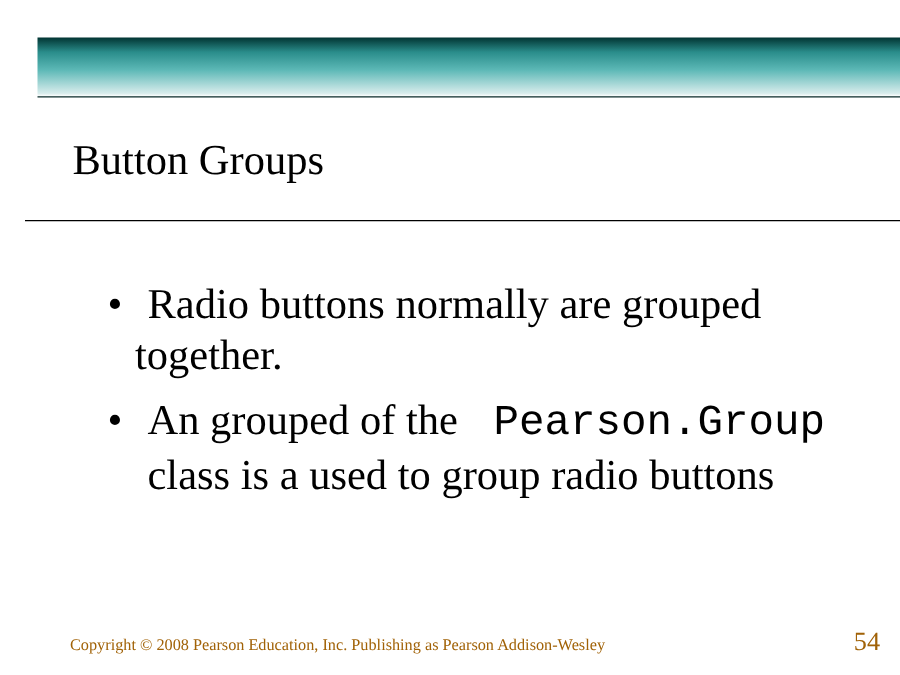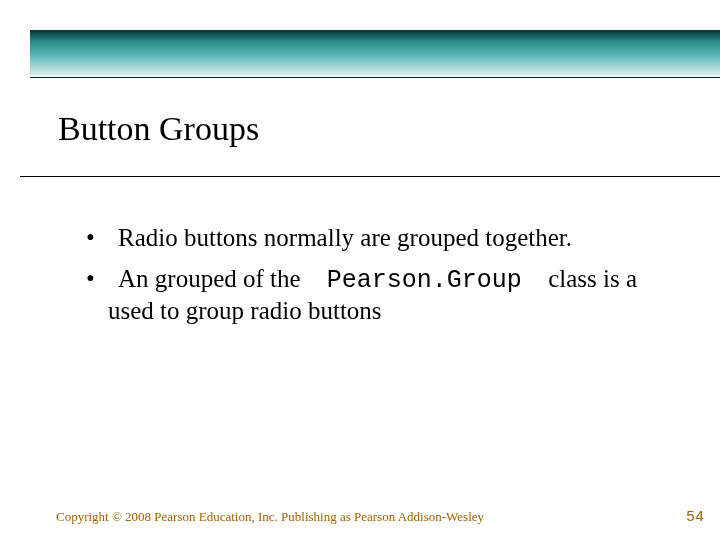--- a/index.html
+++ b/index.html
@@ -26,21 +26,21 @@
   .divider {
     border: none;
     border-top: 1px solid #000;
     margin: 0;
   }
   .body-area {
     padding: 26px 34px 0 34px;
   }
   .bullets {
     list-style: none;
-    font-size: 25px;
+    font-size: 34px;
     color: #000;
     line-height: 1.22;
   }
   .bullets li {
     position: relative;
     padding-left: 24px;
     margin-bottom: 2px;
   }
   .bullets li::before {
     content: "•";
@@ -56,21 +56,21 @@
     left: 0;
     right: 0;
     bottom: 14px;
     padding: 0 16px;
     display: flex;
     justify-content: space-between;
     align-items: baseline;
     font-size: 13px;
     color: #a16207;
   }
-  .page-num { font-size: 15px; font-family: Liberation Mono, monospace; }
+  .page-num { font-size: 21px; }
 </style>
 </head>
 <body>
 
 <div class="top-band"></div>
 
 <div class="title-area">
   <h1 class="slide-title">Button Groups</h1>
 </div>
 

